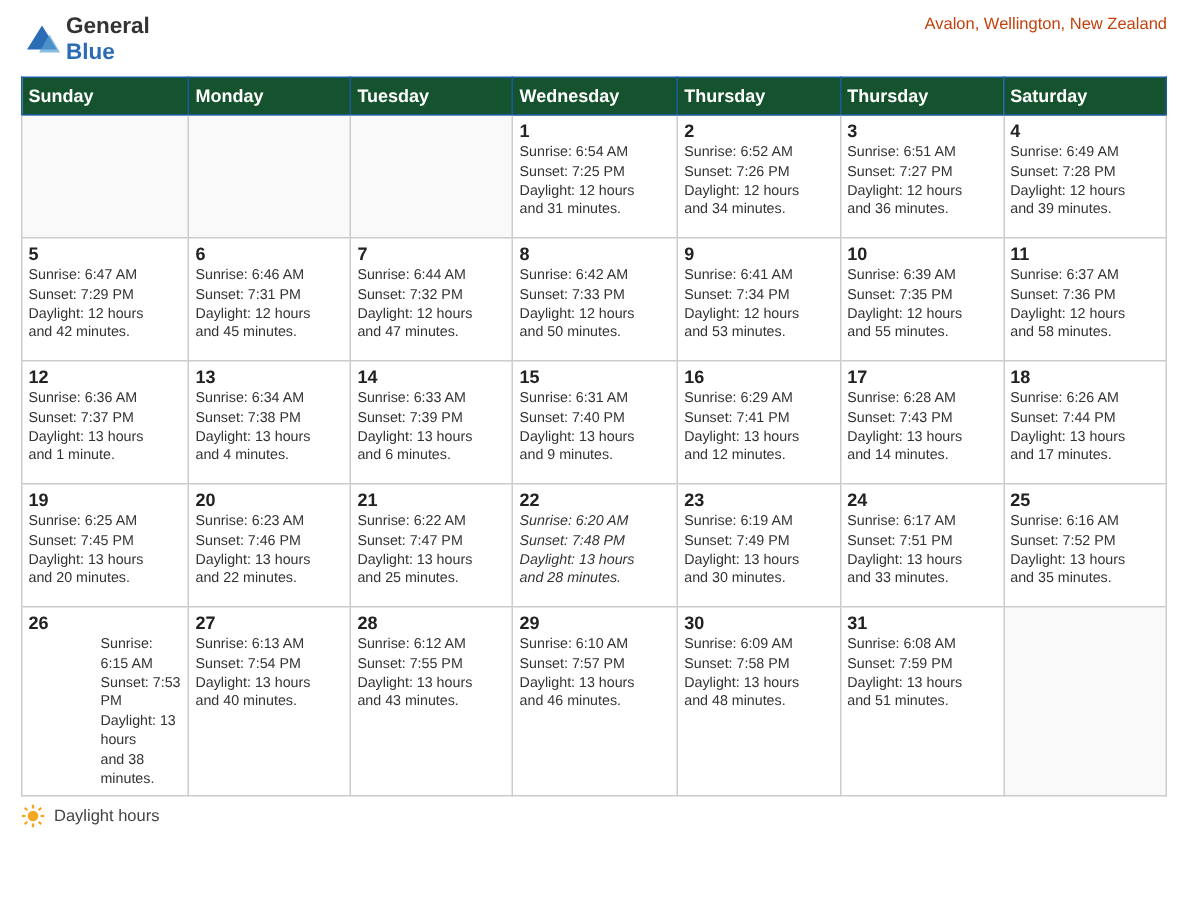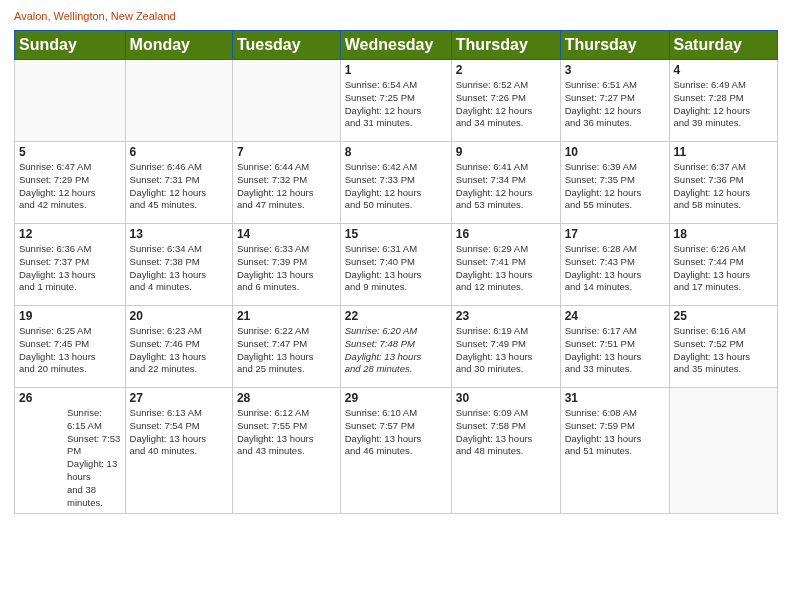--- a/index.html
+++ b/index.html
@@ -59,23 +59,23 @@
     .title-location {
       font-size: 11px;
       color: #c2410c;
     }
     .calendar {
       width: 100%;
       border-collapse: collapse;
       border: 1px solid #ccc;
     }
     .calendar th {
-      background: #4d7c0f;
+      background: #14532d;
       color: #fff;
-      font-size: 16px;
+      font-size: 12px;
       font-weight: bold;
       padding: 5px 4px;
       text-align: left;
       border: 1px solid #1a5aa0;
     }
     .calendar td {
       border: 1px solid #ccc;
       vertical-align: top;
       padding: 3px 4px;
       font-size: 10px;
@@ -109,20 +109,30 @@
       width: 16px;
       height: 16px;
       color: #f5a623;
     }
   </style>
 </head>
 <body>
 
 <div class="container">
   <div class="header">
+    <div class="logo">
+      <svg class="logo-icon" viewBox="0 0 28 28">
+        <polygon points="14,4 24,20 4,20" fill="#2a6db5"></polygon>
+        <polygon points="19,10 26,22 12,22" fill="#5a9fd4" opacity="0.7"></polygon>
+      </svg>
+      <div class="logo-text">
+        <span class="logo-general">General</span>
+        <span class="logo-blue">Blue</span>
+      </div>
+    </div>
     <div class="title-block">
       <div class="title-location">Avalon, Wellington, New Zealand</div>
     </div>
   </div>
 
   <table class="calendar">
     <thead>
       <tr>
         <th>Sunday</th>
         <th>Monday</th>
@@ -361,13 +371,27 @@
             <div class="day-info" style="white-space: pre-line;">Sunrise: 6:08 AM
 Sunset: 7:59 PM
 Daylight: 13 hours
 and 51 minutes.</div>
           </td>
           <td class="empty-cell"></td>
         </tr>
       </tbody>
   </table>
 
+  <div class="footer">
+    <svg class="sun-icon" viewBox="0 0 16 16" fill="#f5a623">
+      <circle cx="8" cy="8" r="3.5"></circle>
+      <line x1="8" y1="0.5" x2="8" y2="3" stroke="#f5a623" stroke-width="1.5"></line>
+      <line x1="8" y1="13" x2="8" y2="15.5" stroke="#f5a623" stroke-width="1.5"></line>
+      <line x1="0.5" y1="8" x2="3" y2="8" stroke="#f5a623" stroke-width="1.5"></line>
+      <line x1="13" y1="8" x2="15.5" y2="8" stroke="#f5a623" stroke-width="1.5"></line>
+      <line x1="2.5" y1="2.5" x2="4.2" y2="4.2" stroke="#f5a623" stroke-width="1.5"></line>
+      <line x1="11.8" y1="11.8" x2="13.5" y2="13.5" stroke="#f5a623" stroke-width="1.5"></line>
+      <line x1="13.5" y1="2.5" x2="11.8" y2="4.2" stroke="#f5a623" stroke-width="1.5"></line>
+      <line x1="4.2" y1="11.8" x2="2.5" y2="13.5" stroke="#f5a623" stroke-width="1.5"></line>
+    </svg>
+    <span>Daylight hours</span>
+  </div>
 </div>
 
 </body></html>

